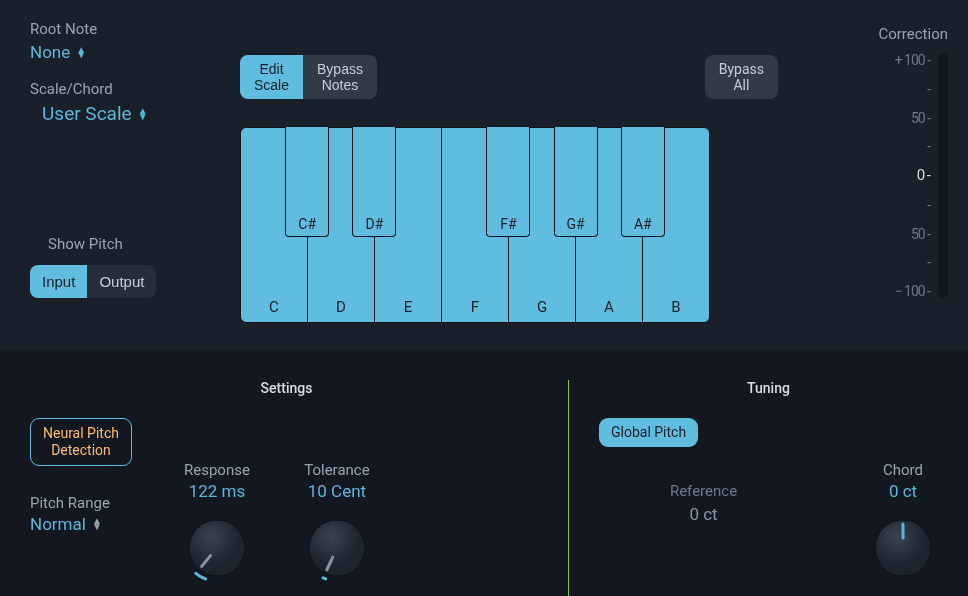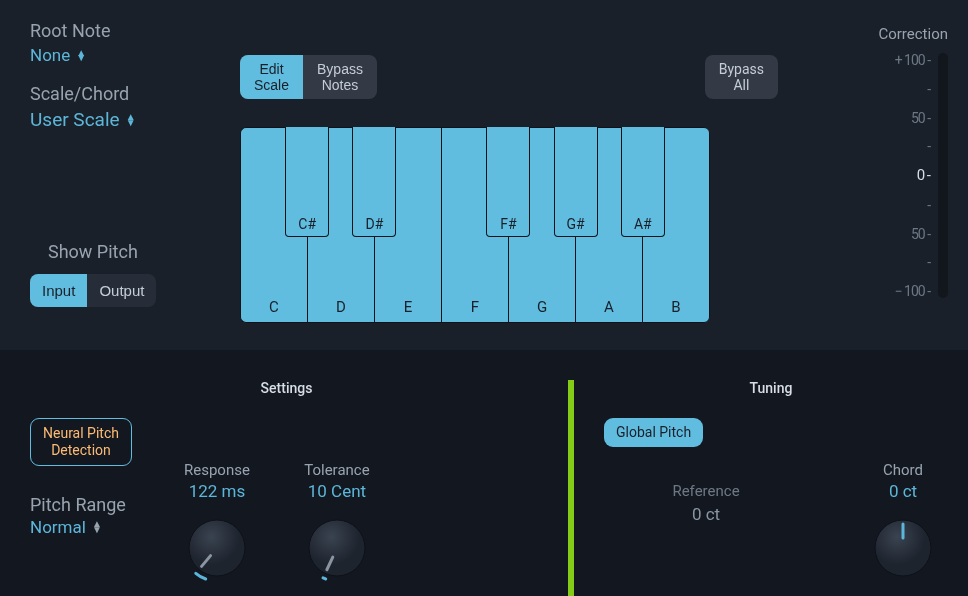--- a/index.html
+++ b/index.html
@@ -9,26 +9,26 @@
     font-family: -apple-system, BlinkMacSystemFont, "Segoe UI", Roboto, sans-serif;
     color: #9aa4b0;
     overflow: hidden;
     font-size: 15px;
   }
   .top { display: flex; padding: 20px 20px 0 30px; height: 350px; }
   .left-panel { width: 175px; flex-shrink: 0; }
   .center-panel { flex: 1; padding-top: 35px; padding-left: 35px; }
   .right-panel { width: 165px; flex-shrink: 0; padding-top: 5px; }
 
-  .label { color: #98a3af; font-size: 18px; margin-bottom: 4px; text-align:left; }
+  .label { color: #98a3af; font-size: 15px; margin-bottom: 4px; text-align:left; }
   .dropdown {
     color: #5cb6d9; font-size: 17px; display: inline-flex; align-items: center; gap: 6px;
     cursor: pointer; margin-bottom: 18px;
   }
-  .dropdown.big { font-size: 19px; }
+  .dropdown.big { font-size: 19px; margin-left: 12px; }
   .chevrons { font-size: 10px; line-height:0.55; display:flex; flex-direction:column; color:#5cb6d9; }
   .chevrons.grey { color:#98a3af; }
 
   .show-pitch-section { margin-top: 92px; }
   .seg { display:inline-flex; border-radius:8px; overflow:hidden; background:#262d38; margin-top:8px; }
   .seg .seg-btn {
     padding: 8px 12px; font-size: 15px; cursor:pointer; border:none; background:transparent; color:#c4cdd8;
   }
   .seg .seg-btn.active { background:#61bde0; color:#1a2029; font-weight:500; }
 
@@ -66,21 +66,21 @@
   .correction-value { text-align:right; font-size:19px; color:#5cb6d9; margin-top:4px; }
   .meter { position:relative; height:245px; margin-top:10px; display:flex; justify-content:flex-end; }
   .meter-labels { display:flex; flex-direction:column; justify-content:space-between; align-items:flex-end; margin-right:8px; height:100%; font-size:14px; color:#6b7785; }
   .meter-labels .zero { color:#d8dee6; font-size:15px; }
   .meter-labels div { line-height:1; }
   .meter-tick { letter-spacing:-1px; }
   .meter-track { width:10px; height:100%; background:#12161d; border-radius:5px; }
 
   .bottom { display:flex; background:#131820; height:246px; padding:30px 30px 0 30px; }
   .settings { flex:1; padding-right:25px; }
-  .tuning { width:370px; border-left:6px solid #84cc16; padding-left:30px; }
+  .tuning { width:370px; border-left:1px solid #84cc16; padding-left:30px; }
   .section-title { color:#d8dee6; font-size:14px; font-weight:500; margin-bottom:22px;text-align:center; }
 
   .settings-row { display:flex; align-items:flex-start; gap:50px; margin-top: 0; }
   .pill {
     background:#61bde0; color:#1a2029; border-radius:9px; padding:6px 12px;
     font-size:14px; line-height:1.2; text-align:center; cursor:pointer; display:inline-block;
   }
   .pill.outline { background:transparent; border:1.5px solid #61bde0; color:#fdba74; }
 
   .knob-block { text-align:center;margin-top:43px; }

